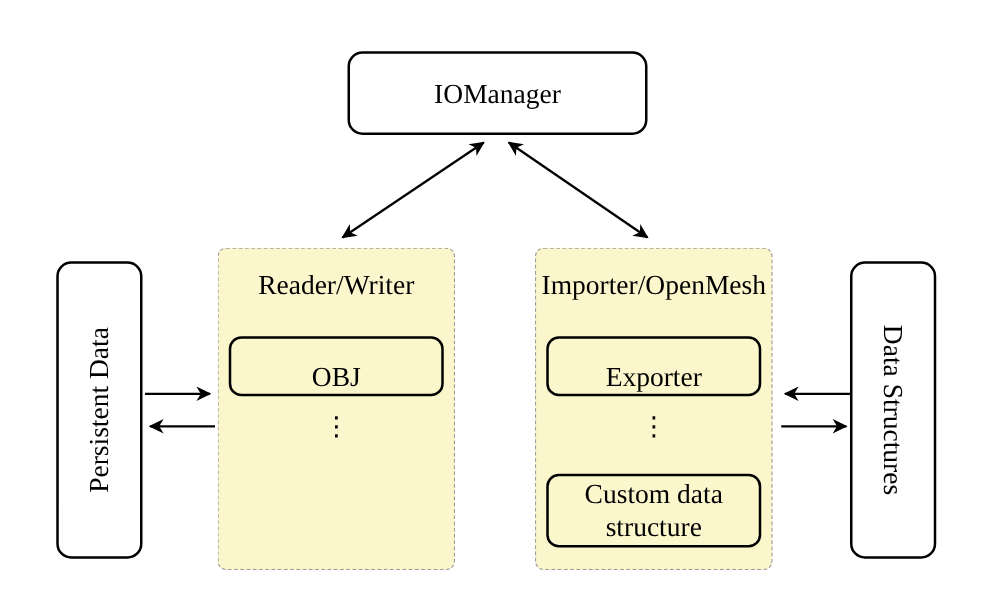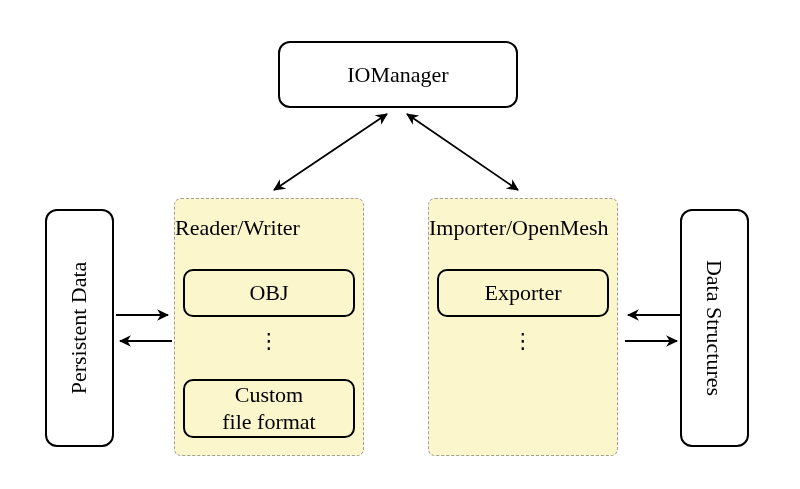--- a/index.html
+++ b/index.html
@@ -66,32 +66,33 @@
     background: var(--group-fill, #FBF6CC);
     border: 1.6px dashed var(--group-border, #9e9e9e);
     border-radius: 7px;
   }
   .group-left  { left: 174px; }
   .group-right { left: 428px; }
   .group-title {
     position: absolute;
     left: 0; top: 16px;
     width: 100%;
+    text-align: center;
     font-size: 22px;
   }
   .inner-node {
     position: absolute;
     left: 8px;
     width: 172px;
     box-sizing: border-box;
     border: 2.6px solid var(--node-border, #000000);
     border-radius: 10px;
     background: transparent;
     display: flex;
-    align-items: center;
+    align-items: flex-end;
     justify-content: center;
     font-size: 22px;
     text-align: center;
   }
   .inner-top  { top: 70px;  height: 48px; }
   .inner-bot  { top: 180px; height: 59px; }
   .multiline {
     white-space: pre-line;
     line-height: 1.22;
   }
@@ -135,27 +136,27 @@
   <div class="side-node side-node-right">
     <span class="vtext rot-cw">Data Structures</span>
   </div>
 
   <div class="group group-left">
     <div class="group-title">Reader/Writer</div>
     <div class="inner-node inner-top">
       <span>OBJ</span>
     </div>
     <div class="dots">⋮</div>
-    <div class="inner-node inner-bot">
-      <span class="multiline">Custom
-file format</span>
-    </div>
   </div>
 
   <div class="group group-right">
     <div class="group-title">Importer/OpenMesh</div>
     <div class="inner-node inner-top">
       <span>Exporter</span>
     </div>
     <div class="dots">⋮</div>
+    <div class="inner-node inner-bot">
+      <span class="multiline">Custom data
+structure</span>
+    </div>
   </div>
 
 </div>
 
 </body></html>

